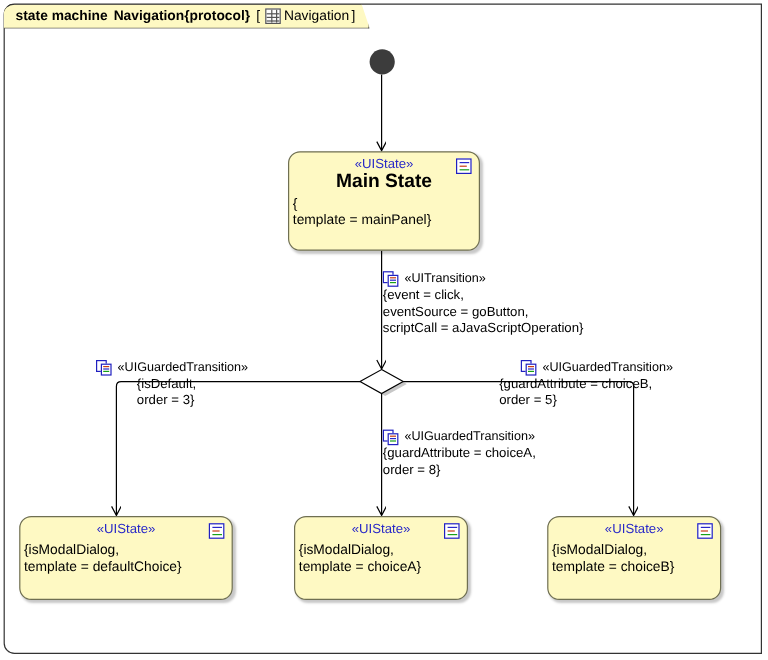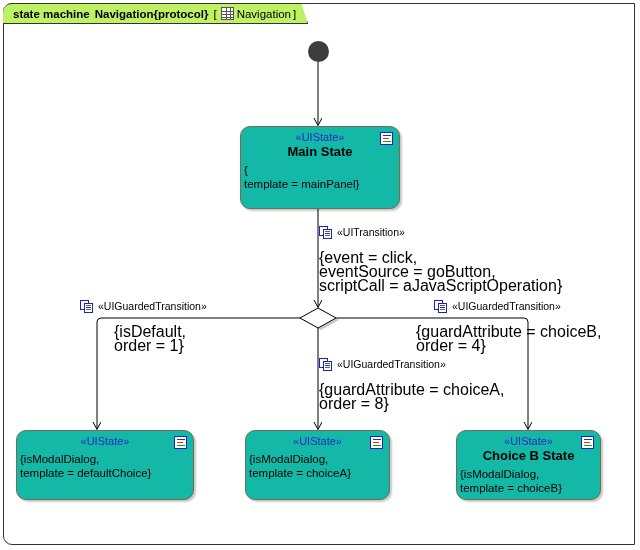--- a/index.html
+++ b/index.html
@@ -37,21 +37,21 @@
   
   .frame-tab {
     position: absolute;
     left: 3px;
     top: 3px;
     height: 21px;
     box-sizing: border-box;
     border: 1px solid #333333;
     border-top-left-radius: 9px;
     border-left: none;
-    background: #bef264;
+    background: #fef9c3;
     display: flex;
     align-items: center;
     padding: 0 9px 0 10px;
     white-space: nowrap;
     font-size: 11.5px;
     color: #000000;
     
     clip-path: polygon(0 0, calc(100% - 7px) 0, 100% 100%, 0 100%);
   }
   .frame-tab .kind {
@@ -97,37 +97,37 @@
     position: absolute;
     left: 0; top: 0;
     width: 640px;
     height: 550px;
   }
 
   
   .state {
     position: absolute;
     box-sizing: border-box;
-    background: #14b8a6;
+    background: #fef9c3;
     border: 1px solid #6f6f52;
     border-radius: 10px;
     box-shadow: 2px 2px 2px rgba(0,0,0,0.22);
     overflow: hidden;
   }
   .state .stereo {
     text-align: center;
     color: #2828c8;
     font-size: 11px;
     margin-top: 4px;
     line-height: 13px;
   }
   .state .sname {
     text-align: center;
     font-weight: bold;
-    font-size: 13px;
+    font-size: 16px;
     color: #000000;
     line-height: 14px;
     margin-top: 1px;
   }
   .state .props {
     font-size: 11.5px;
     color: #000000;
     line-height: 14px;
     padding: 4px 0 0 3px;
     white-space: pre;
@@ -174,24 +174,24 @@
   .tlabel .head {
     display: flex;
     line-height: 13px;
     font-size: 10.5px;
   }
   .tlabel .stereo-txt {
     margin-left: 4px;
     color: #000000;
   }
   .tlabel .body {
-    font-size: 16px;
+    font-size: 11px;
     line-height: 14px;
     white-space: pre;
-    margin-top: 12px;
+    margin-top: 0;
   }
 
   
   .tricon {
     position: relative;
     display: inline-block;
     width: 14px;
     height: 13px;
     flex: 0 0 auto;
   }
@@ -295,37 +295,37 @@
         <span class="pg back"></span>
         <span class="pg front">
             <i></i>
             <i></i>
             <i></i>
           </span>
       </span>
       <span class="stereo-txt">«UIGuardedTransition»</span>
     </div>
     <div class="body" style="margin-left:34px;">{isDefault,
-order = 1}</div>
+order = 3}</div>
   </div>
 
   <div class="tlabel" style="left:416px; top:300px;">
     <div class="head" style="margin-left:18px;">
       <span class="tricon">
         <span class="pg back"></span>
         <span class="pg front">
             <i></i>
             <i></i>
             <i></i>
           </span>
       </span>
       <span class="stereo-txt">«UIGuardedTransition»</span>
     </div>
     <div class="body">{guardAttribute = choiceB,
-order = 4}</div>
+order = 5}</div>
   </div>
 
   <div class="tlabel" style="left:319px; top:358px;">
     <div class="head">
       <span class="tricon">
         <span class="pg back"></span>
         <span class="pg front">
             <i></i>
             <i></i>
             <i></i>
@@ -354,21 +354,20 @@
 template = choiceA}</div>
     <div class="badge">
       <i></i>
         <i></i>
         <i></i>
     </div>
   </div>
 
   <div class="state" style="left:456px; top:430px; width:145px; height:70px;">
     <div class="stereo">«UIState»</div>
-    <div class="sname">Choice B State</div>
     <div class="props">{isModalDialog,
 template = choiceB}</div>
     <div class="badge">
       <i></i>
         <i></i>
         <i></i>
     </div>
   </div>
 
 </div>

